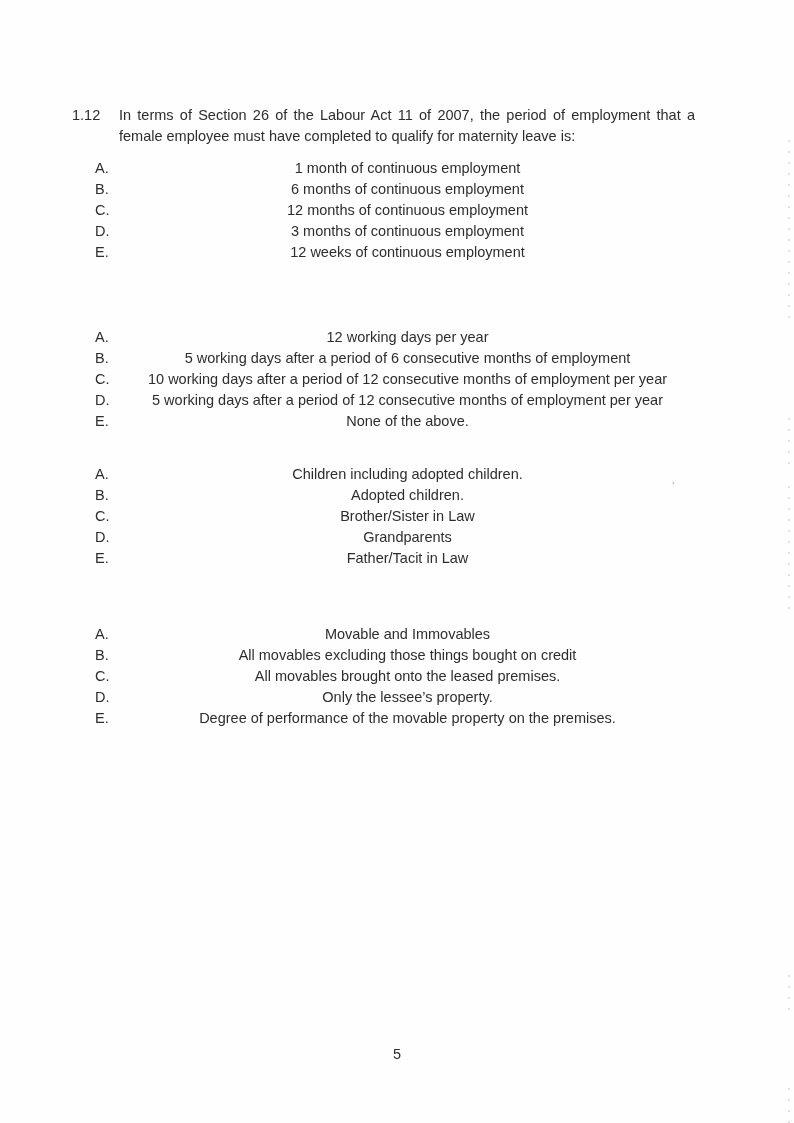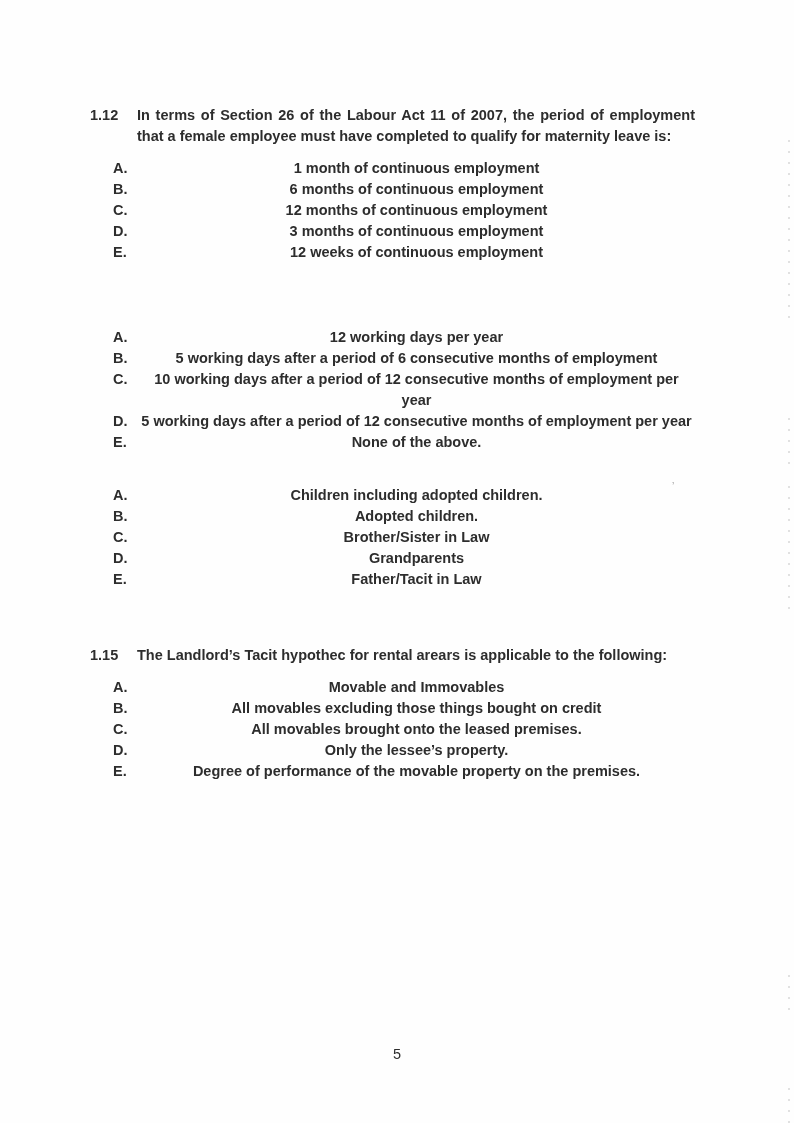--- a/index.html
+++ b/index.html
@@ -15,23 +15,22 @@
     color: #2d2d2d;
     font-size: 14.5px;
     line-height: 21px;
     overflow: hidden;
   }
   .content {
     position: absolute;
     top: 0; left: 0; right: 0;
   }
   .question {
-    margin-left: 90px;
+    margin-left: 72px;
     margin-right: 99px;
-    font-weight: bold;
   }
   .question.q1 { padding-top: 105px; }
   .question.q2 { margin-top: 64px; }
   .question.q3 { margin-top: 32px; }
   .question.q4 { margin-top: 55px; }
   .q-head {
     display: flex;
     align-items: flex-start;
   }
   .q-num {
@@ -165,24 +164,20 @@
           <div class="opt-text">Grandparents</div>
         </div>
         <div class="option">
           <div class="opt-letter">E.</div>
           <div class="opt-text">Father/Tacit in Law</div>
         </div>
       </div>
     </div>
 
     <div class="question q4">
-      <div class="q-head">
-        <div class="q-num">1.15</div>
-        <div class="q-text">The Landlord’s Tacit hypothec for rental arears is applicable to the following:</div>
-      </div>
       <div class="options">
         <div class="option">
           <div class="opt-letter">A.</div>
           <div class="opt-text">Movable and Immovables</div>
         </div>
         <div class="option">
           <div class="opt-letter">B.</div>
           <div class="opt-text">All movables excluding those things bought on credit</div>
         </div>
         <div class="option">

